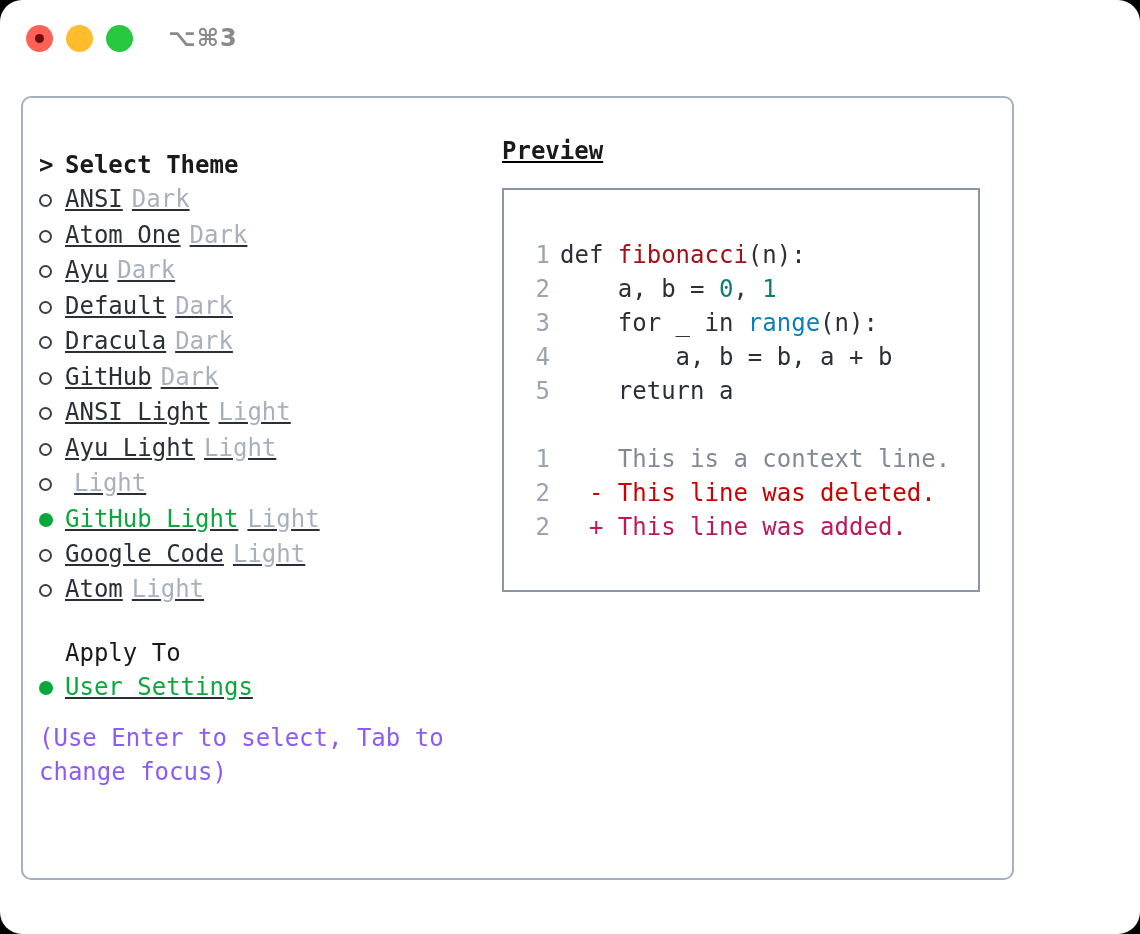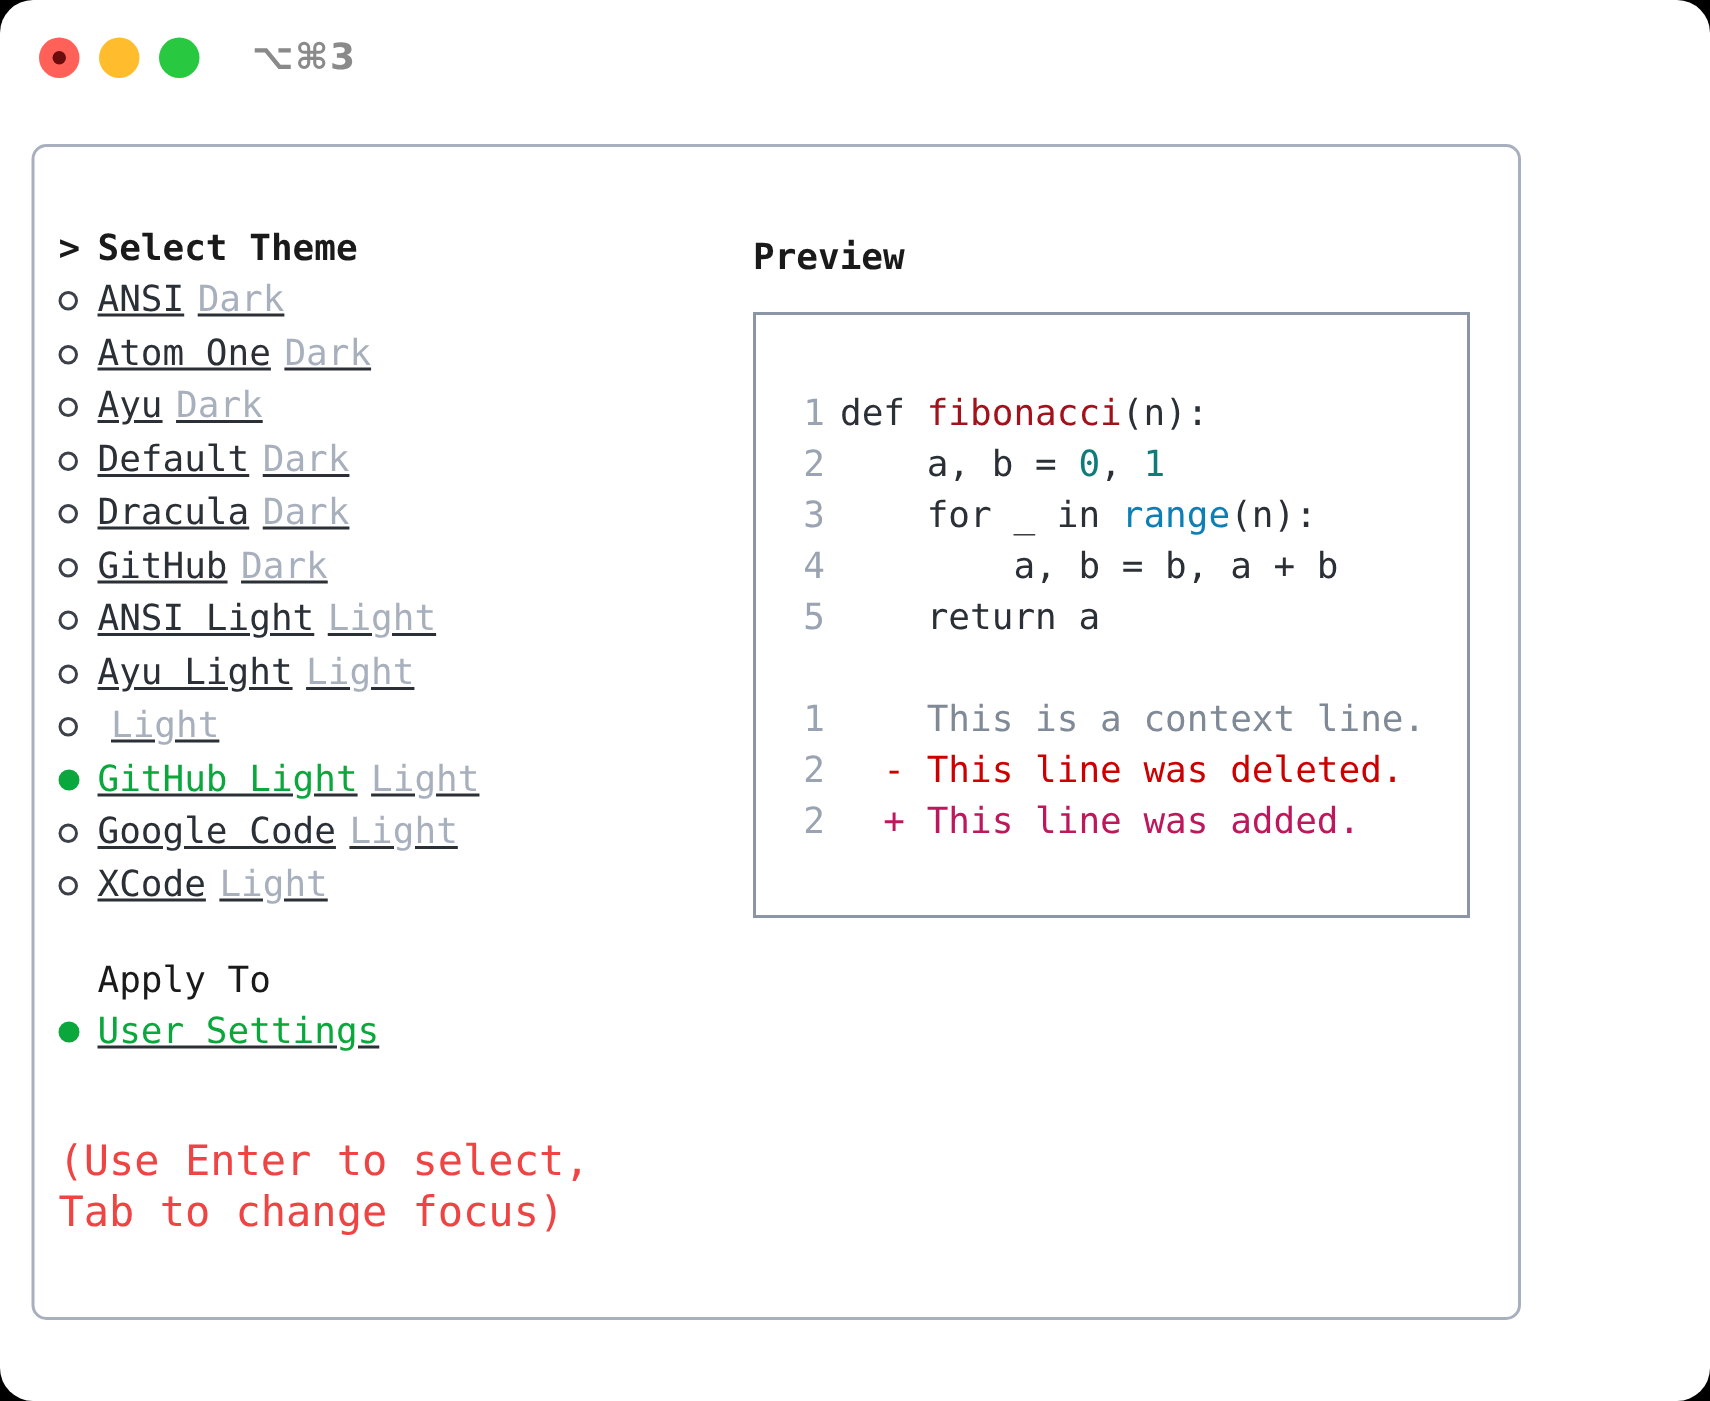--- a/index.html
+++ b/index.html
@@ -153,34 +153,35 @@
   .opt-label { color: #2b2f36; }
   .opt-row.selected .opt-label { color: #0aa83c; }
   .opt-badge {
     color: #a8b0bd;
     margin-left: 9px;
   }
 
   .spacer-sm { height: 28px; }
 
   .hint {
-    margin-top: 52px;
-    font-size: 28px;
-    line-height: 34px;
-    color: #ef4444;
+    margin-top: 16px;
+    font-size: 24px;
+    line-height: 34px;
+    color: #8b5cf6;
     width: 420px;
     white-space: pre-wrap;
   }
 
   
   .right-col {
     position: absolute;
     left: 479px;
-    top: 56px;
+    top: 36px;
     width: 500px;
+    text-decoration: underline;
   }
   .preview-title {
     font-size: 24px;
     line-height: 34px;
     font-weight: 700;
     color: #1a1a1a;
   }
   .preview-box {
     margin-top: 20px;
     width: 478px;
@@ -244,21 +245,21 @@
             <div class="opt-row"><span class="bullet"><span class="ring"></span></span><span class="opt-label">Atom One</span><span class="opt-badge">Dark</span></div>
             <div class="opt-row"><span class="bullet"><span class="ring"></span></span><span class="opt-label">Ayu</span><span class="opt-badge">Dark</span></div>
             <div class="opt-row"><span class="bullet"><span class="ring"></span></span><span class="opt-label">Default</span><span class="opt-badge">Dark</span></div>
             <div class="opt-row"><span class="bullet"><span class="ring"></span></span><span class="opt-label">Dracula</span><span class="opt-badge">Dark</span></div>
             <div class="opt-row"><span class="bullet"><span class="ring"></span></span><span class="opt-label">GitHub</span><span class="opt-badge">Dark</span></div>
             <div class="opt-row"><span class="bullet"><span class="ring"></span></span><span class="opt-label">ANSI Light</span><span class="opt-badge">Light</span></div>
             <div class="opt-row"><span class="bullet"><span class="ring"></span></span><span class="opt-label">Ayu Light</span><span class="opt-badge">Light</span></div>
             <div class="opt-row"><span class="bullet"><span class="ring"></span></span><span class="opt-badge">Light</span></div>
             <div class="opt-row selected"><span class="bullet"><span class="fill"></span></span><span class="opt-label">GitHub Light</span><span class="opt-badge">Light</span></div>
             <div class="opt-row"><span class="bullet"><span class="ring"></span></span><span class="opt-label">Google Code</span><span class="opt-badge">Light</span></div>
-            <div class="opt-row"><span class="bullet"><span class="ring"></span></span><span class="opt-label">XCode</span><span class="opt-badge">Light</span></div>
+            <div class="opt-row"><span class="bullet"><span class="ring"></span></span><span class="opt-label">Atom</span><span class="opt-badge">Light</span></div>
           </div>
 
         <div class="spacer-sm"></div>
 
         <div class="section-head">
           <span class="head-caret"></span>
           <span>Apply To</span>
         </div>
 
         <div id="apply-list">

